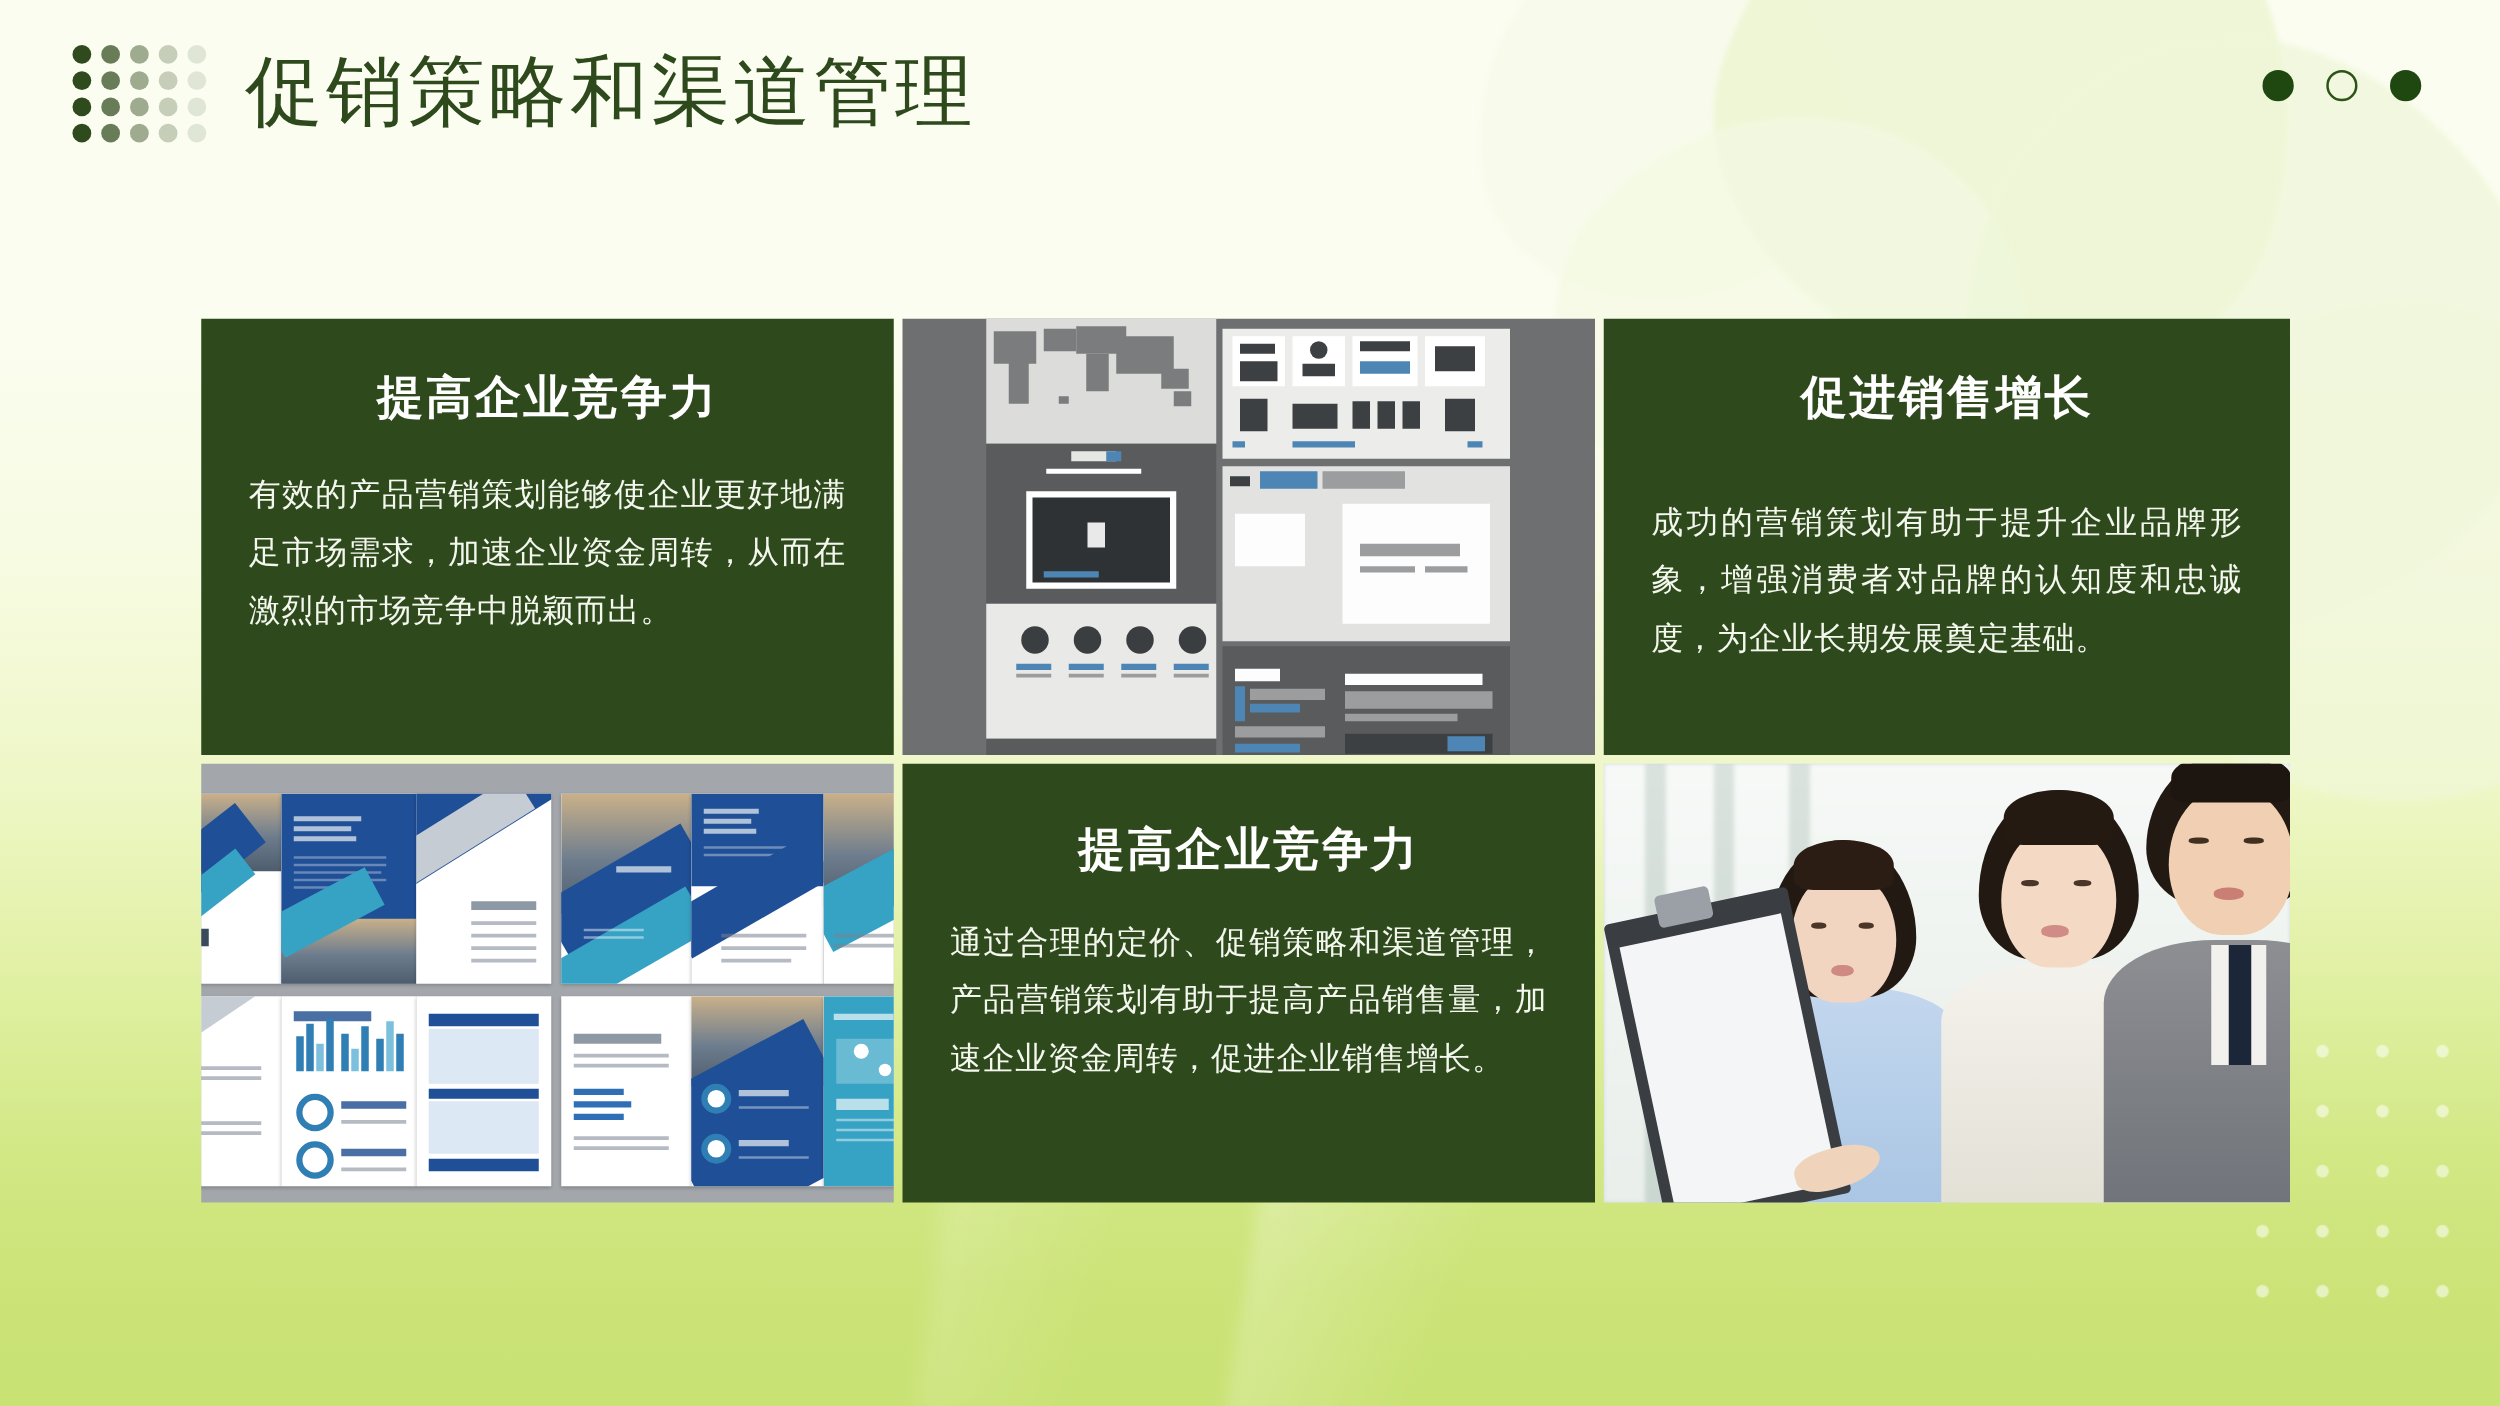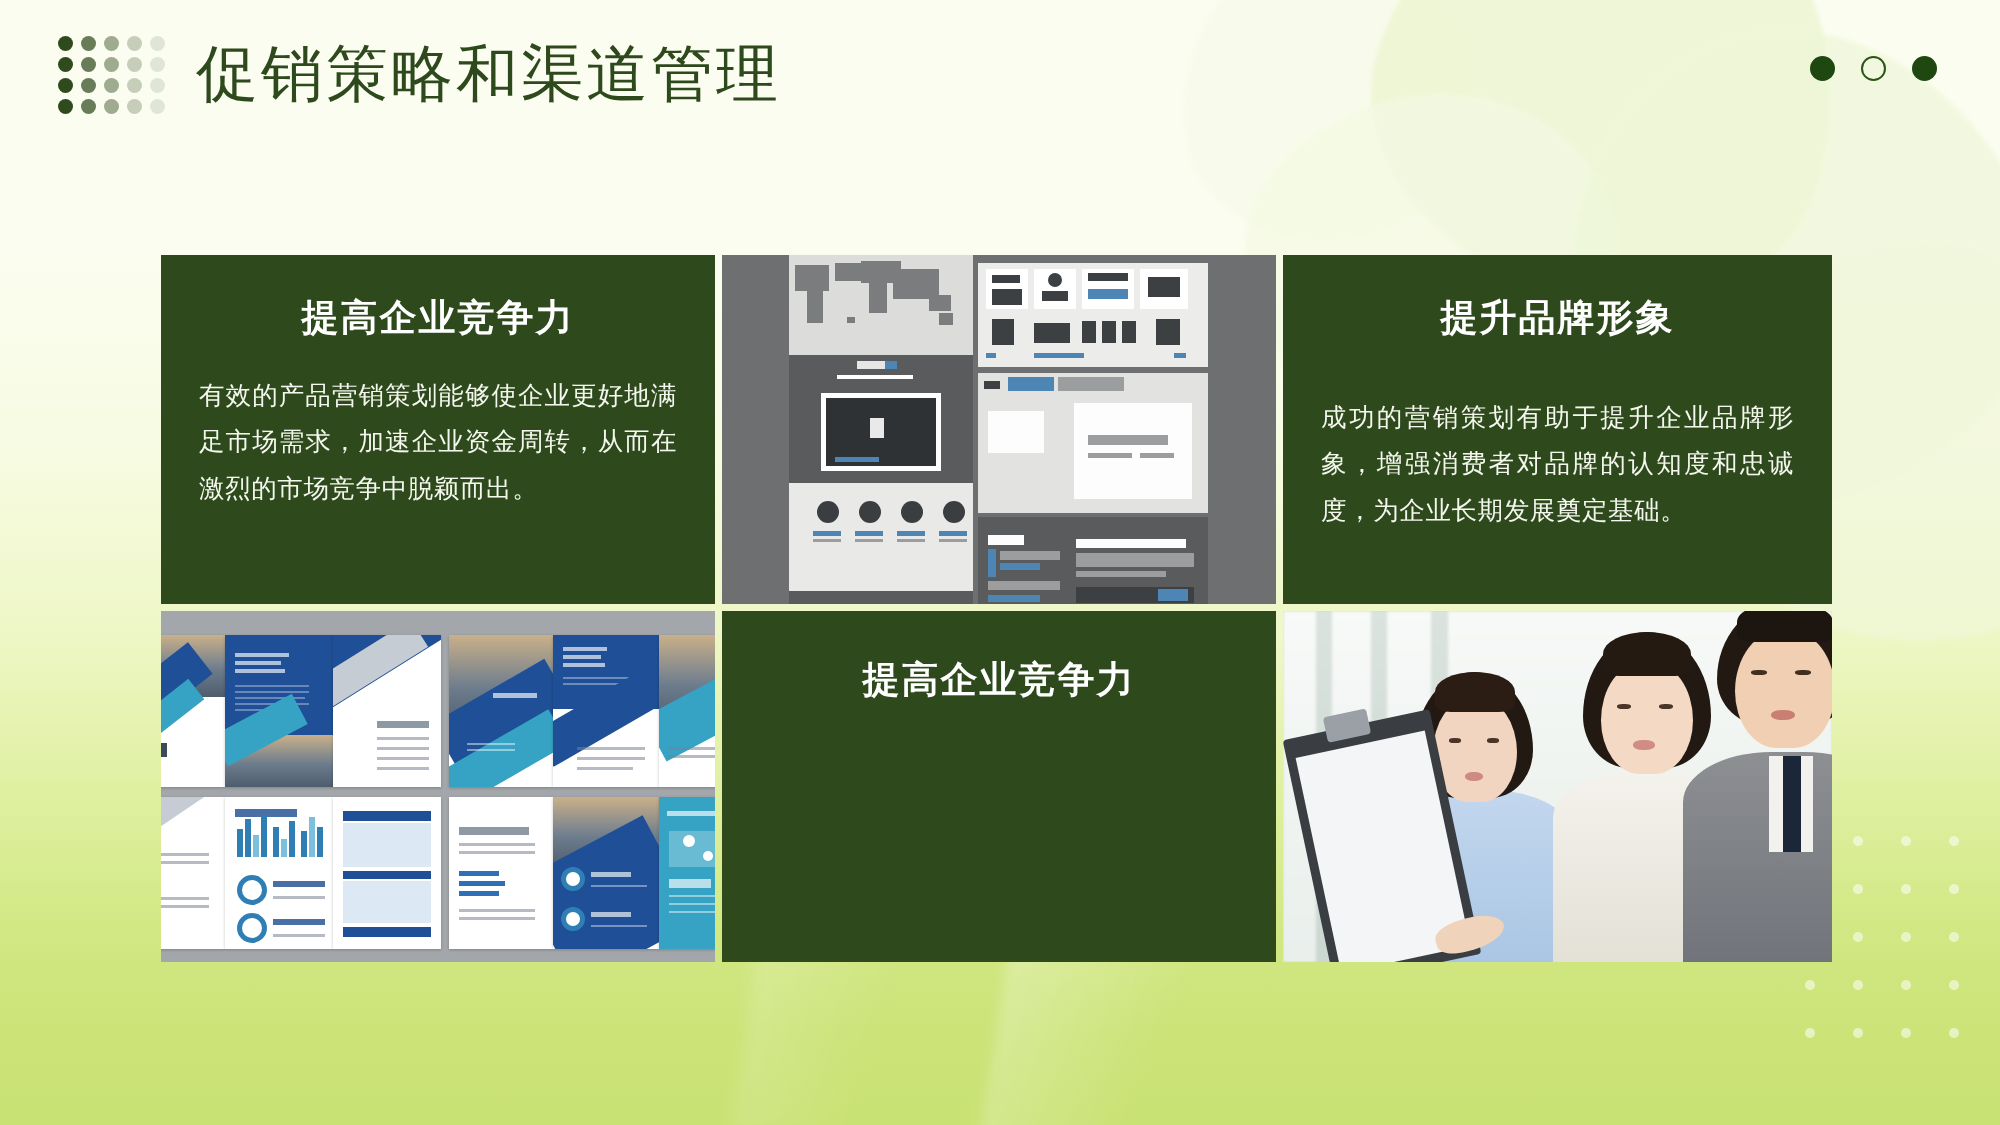--- a/index.html
+++ b/index.html
@@ -339,21 +339,21 @@
           <span class="ir-gray" style="left:98px; top:54px; width:90px; height:6px;"></span>
           <span class="ir-ico" style="left:98px; top:70px; width:118px;height:16px;"></span>
           <span class="ir-blue" style="left:180px;top:72px; width:30px; height:12px;"></span>
         </div>
       </div>
     </div>
 
     <div class="gap"></div>
 
     <div class="cell card c-right">
-      <div class="card-title">提升品牌形象</div>
+      <div class="card-title">促进销售增长</div>
       <div class="card-body">成功的营销策划有助于提升企业品牌形象，增强消费者对品牌的认知度和忠诚度，为企业长期发展奠定基础。</div>
     </div>
 
     <div class="gap"></div>
     <div class="gap"></div>
     <div class="gap"></div>
     <div class="gap"></div>
     <div class="gap"></div>
 
     <div class="cell img-broch">
@@ -477,20 +477,21 @@
         <span class="btxtw" style="left:10px;top:98px;width:54px;height:2px;opacity:.7;"></span>
         <span class="btxtw" style="left:10px;top:106px;width:54px;height:2px;opacity:.7;"></span>
         <span class="btxtw" style="left:10px;top:114px;width:48px;height:2px;opacity:.7;"></span>
       </div>
     </div>
 
     <div class="gap"></div>
 
     <div class="cell card c-mid">
       <div class="card-title">提高企业竞争力</div>
+      <div class="card-body">通过合理的定价、促销策略和渠道管理，产品营销策划有助于提高产品销售量，加速企业资金周转，促进企业销售增长。</div>
     </div>
 
     <div class="gap"></div>
 
     <div class="cell img-team">
       <div class="room"></div>
 
       <div class="person" style="left:96px; width:190px; height:290px;">
         <div class="body" style="left:0; width:190px; height:172px; background:linear-gradient(to bottom,#c3d7ee,#aac6e4);"></div>
         <div class="hair" style="left:36px; top:0; width:118px; height:126px;"></div>

